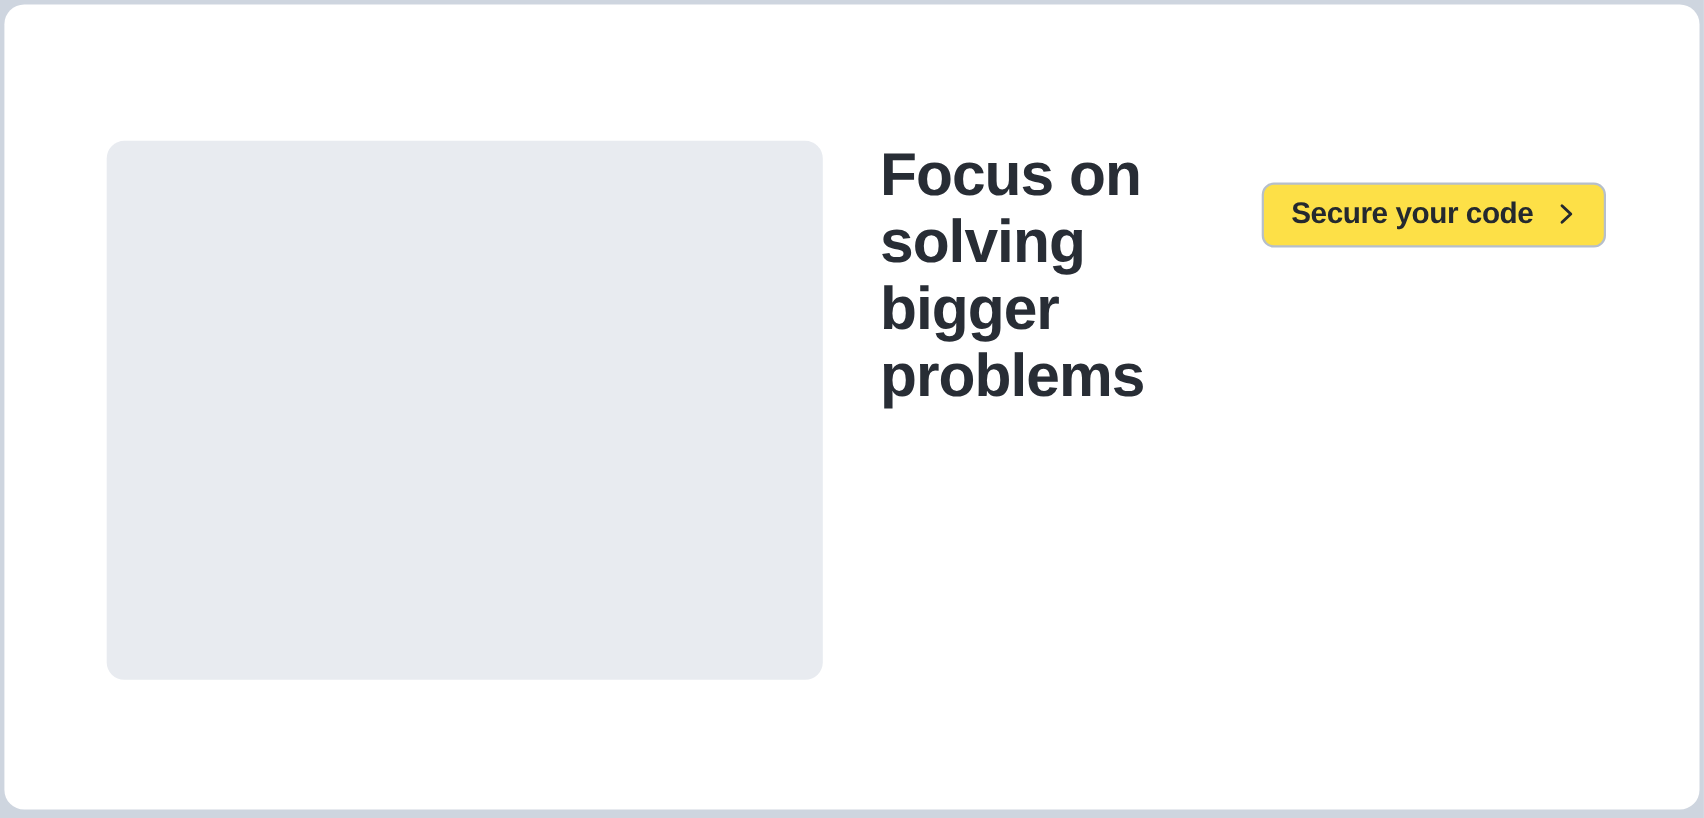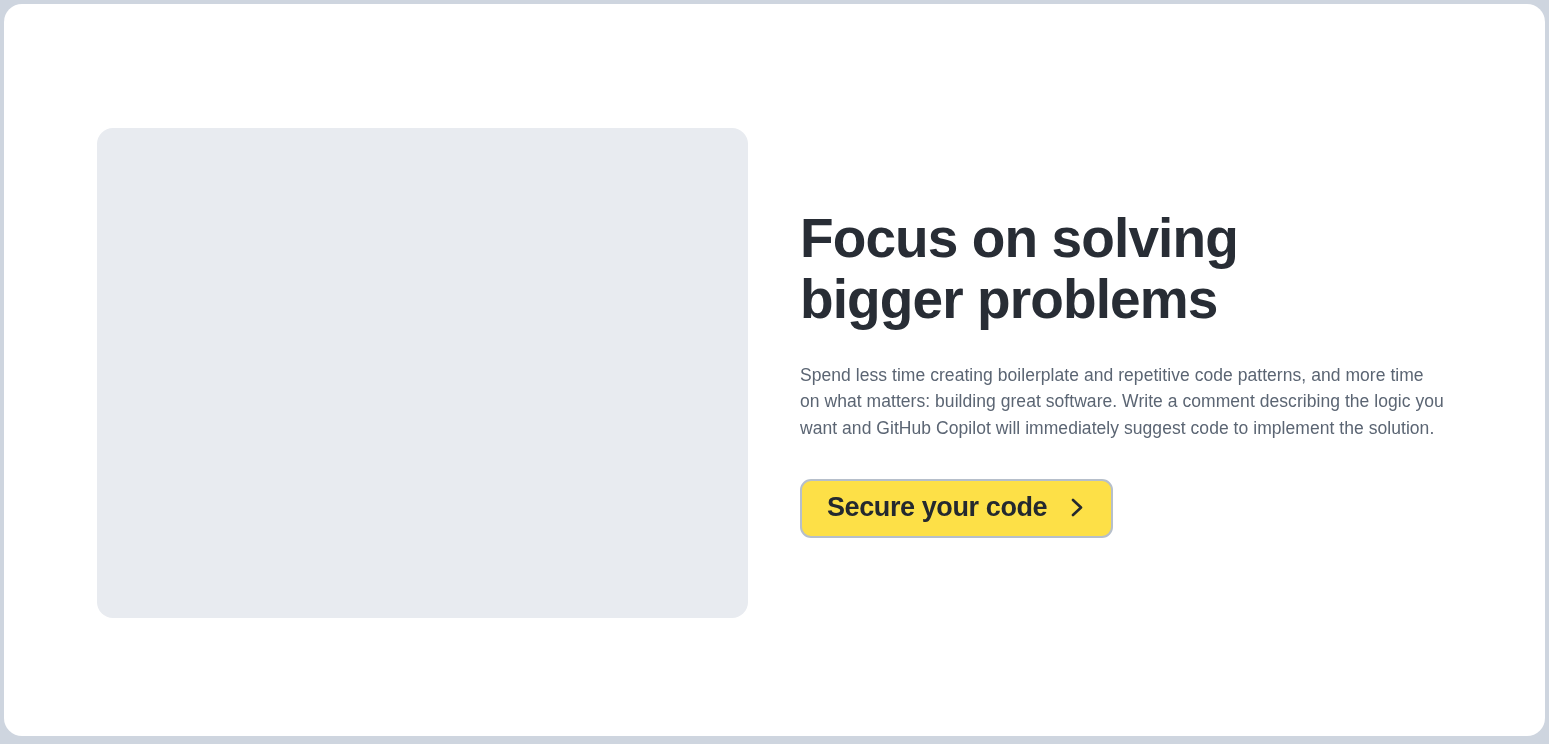--- a/index.html
+++ b/index.html
@@ -43,21 +43,21 @@
     border-radius: 16px;
   }
 
   .feature-copy {
     position: absolute;
     left: 796px;
     top: 124px;
     width: 660px;
     height: 490px;
     display: flex;
-    flex-direction: column;
+    flex-direction: row;
     justify-content: center;
     align-items: flex-start;
   }
 
   .feature-heading {
     margin: 0;
     font-size: 55px;
     line-height: 1.11;
     font-weight: 700;
     letter-spacing: -0.9px;
@@ -114,21 +114,20 @@
 
 <div class="page-frame">
   <section class="feature-section">
 
     <div class="media-placeholder"></div>
 
     <div class="feature-copy">
 
       <h2 class="feature-heading">Focus on solving bigger problems</h2>
 
-      <p class="feature-paragraph">Spend less time creating boilerplate and repetitive code patterns, and more time on what matters: building great software. Write a comment describing the logic you want and GitHub Copilot will immediately suggest code to implement the solution.</p>
 
       <button class="cta-button">
         <span class="cta-label">Secure your code</span>
         <span class="cta-chevron">
           <svg width="15" height="21" viewBox="0 0 15 21" fill="none" aria-hidden="true">
             <path d="M3 3 L11 10.5 L3 18" stroke="currentColor" stroke-width="2.6" stroke-linecap="round" stroke-linejoin="round"></path>
           </svg>
         </span>
       </button>
 

